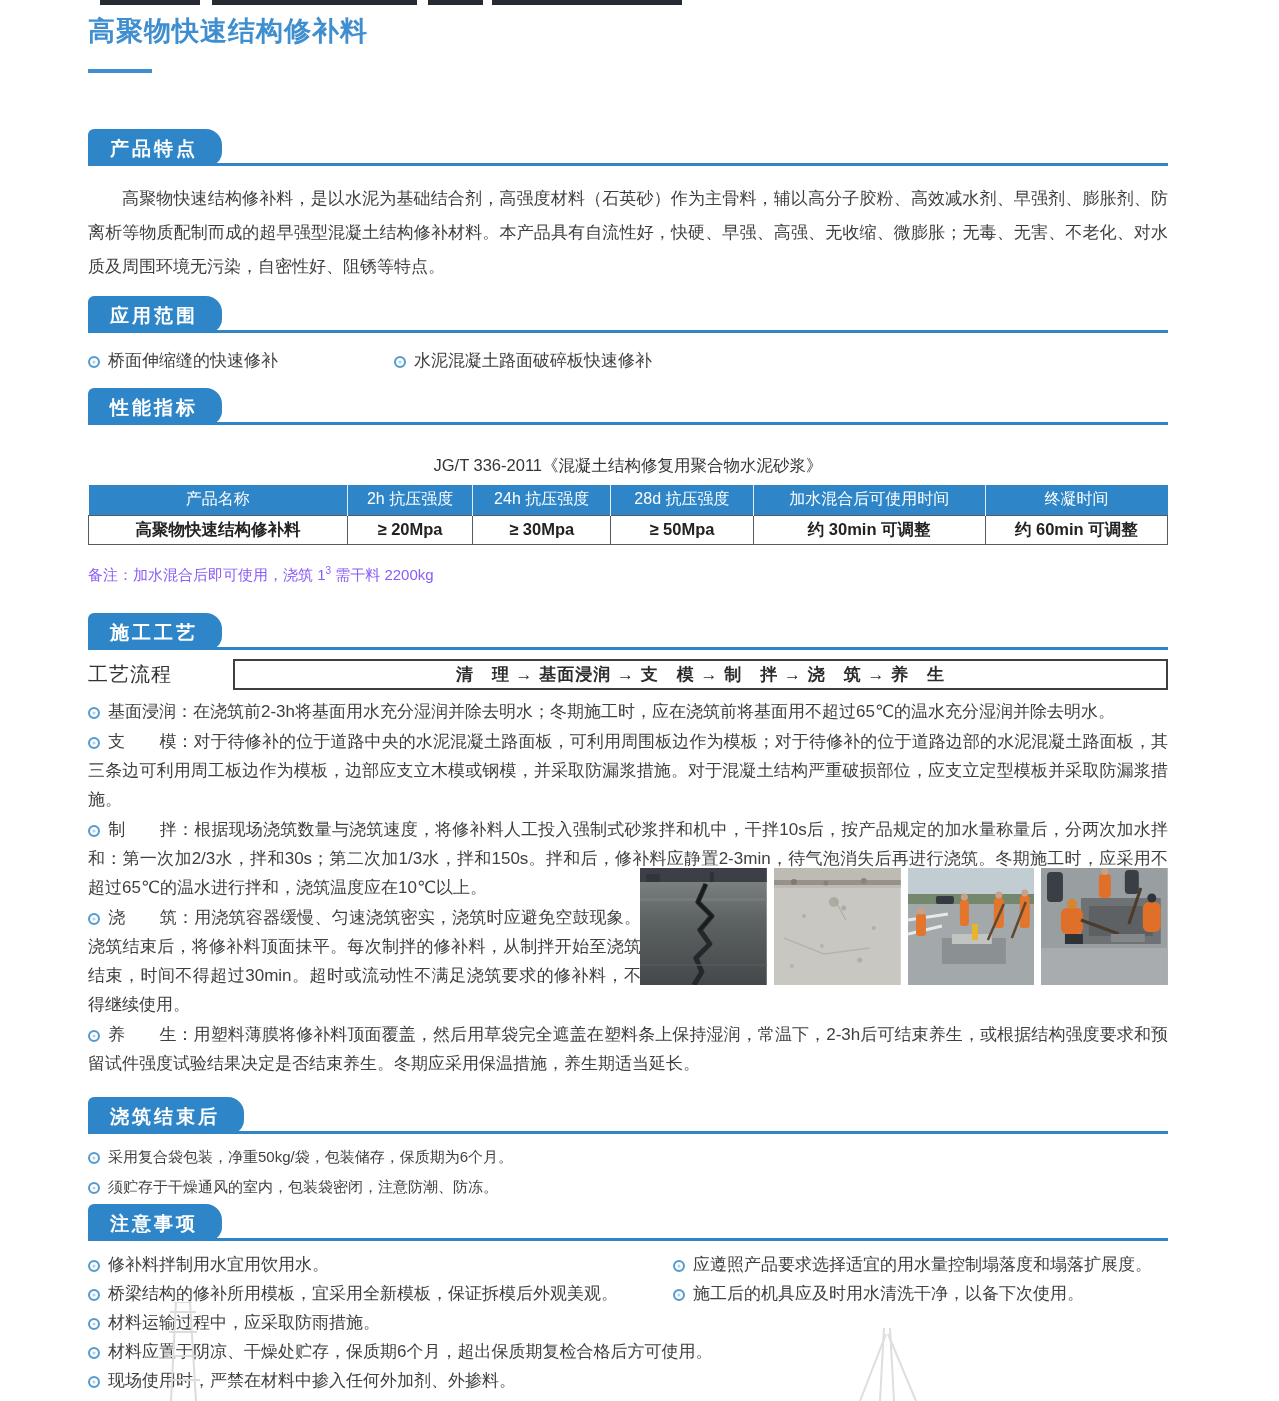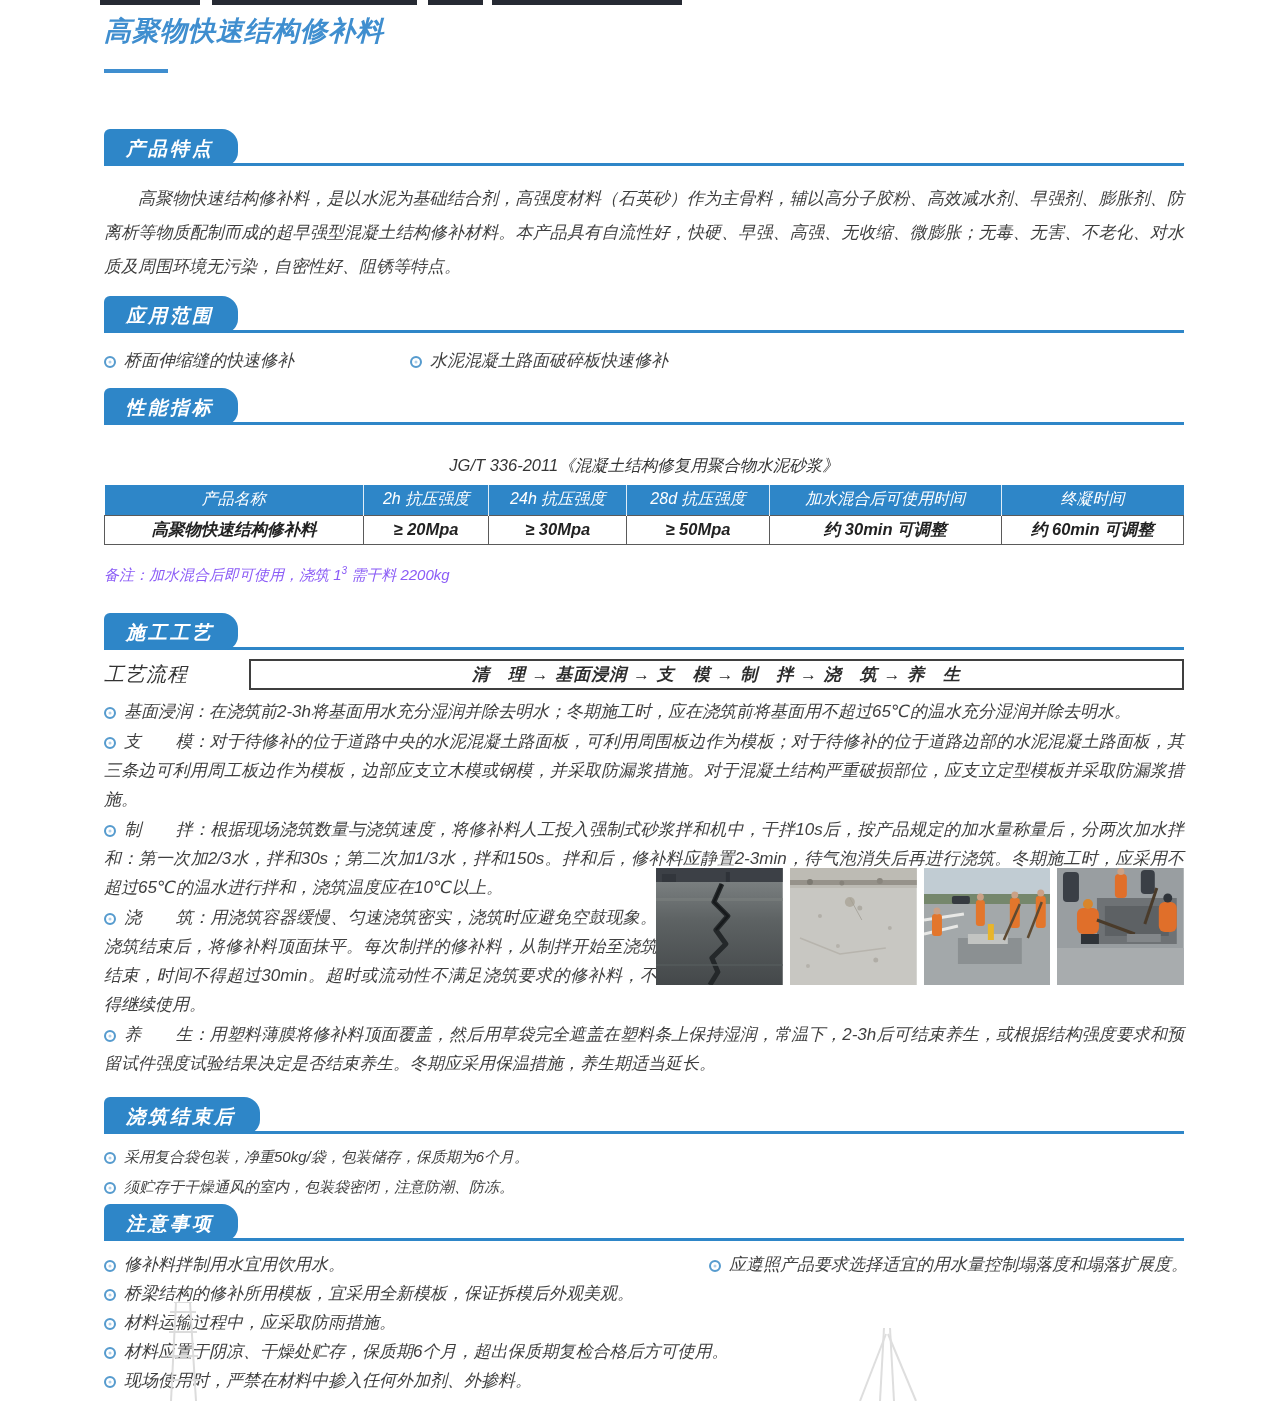--- a/index.html
+++ b/index.html
@@ -3,21 +3,21 @@
 <meta charset="utf-8">
 <style>
   :root { --blue:#2e86c8; --title-blue:#3f8ecf; --ink:#3f3f3f; }
   * { box-sizing:border-box; }
   html,body { margin:0; padding:0; }
   body {
     width:1279px; height:1401px; background:#ffffff; position:relative; overflow:hidden;
     font-family:"Liberation Sans","DejaVu Sans",sans-serif; color:var(--ink);
   }
   .frag { position:absolute; top:0; height:5px; background:#262a33; }
-  .content { position:absolute; left:104px; top:0; width:1080px;font-style:italic; }
+  .content { position:absolute; left:88px; top:0; width:1080px; }
 
   .doc-title { margin:14px 0 0 0; font-size:27px; font-weight:bold; color:var(--title-blue); letter-spacing:1px; line-height:34px; }
   .title-bar { margin-top:21px; width:64px; height:4px; background:var(--title-blue); }
 
   .sec-header { border-bottom:3px solid var(--blue); height:37px; }
   .tab {
     display:inline-block; background:var(--blue); color:#fff; font-weight:bold;
     font-size:19px; letter-spacing:3px; height:37px; line-height:39px;
     padding:0 24px 0 22px; border-radius:6px 16px 14px 0;
   }
@@ -58,21 +58,21 @@
     box-shadow:inset 0 0 0 2.5px #fff; background:#aecfe8; vertical-align:-2px; margin-right:8px;
   }
 
   .photo-strip { position:absolute; left:552px; top:868px; width:528px; height:117px; display:flex; gap:7px; }
   .photo { flex:1; overflow:hidden; }
   .photo svg { display:block; width:100%; height:100%; }
 
   .pack-list { margin-top:8px; }
   .pack-item { height:30px; line-height:30px; font-size:15px; }
 
-  .notes-row { margin-top:10px; display:flex;gap:20px; }
+  .notes-row { margin-top:10px; display:flex; }
   .notes-col-left { width:585px; }
   .notes-col-right { flex:1; }
   .note-item { height:28px; line-height:28px; margin-bottom:1px; font-size:17px; white-space:nowrap; }
 
   .wm { position:absolute; pointer-events:none; }
   .wm svg { display:block; }
 
   .mt-features { margin-top:56px; }
   .mt-apply { margin-top:12px; }
   .mt-perf { margin-top:15px; }
@@ -184,20 +184,21 @@
       <div class="notes-row">
         <div class="notes-col-left">
           <div class="note-item"><span class="ring"></span><span>修补料拌制用水宜用饮用水。</span></div>
           <div class="note-item"><span class="ring"></span><span>桥梁结构的修补所用模板，宜采用全新模板，保证拆模后外观美观。</span></div>
           <div class="note-item"><span class="ring"></span><span>材料运输过程中，应采取防雨措施。</span></div>
           <div class="note-item"><span class="ring"></span><span>材料应置于阴凉、干燥处贮存，保质期6个月，超出保质期复检合格后方可使用。</span></div>
           <div class="note-item"><span class="ring"></span><span>现场使用时，严禁在材料中掺入任何外加剂、外掺料。</span></div>
         </div>
         <div class="notes-col-right">
           <div class="note-item"><span class="ring"></span><span>应遵照产品要求选择适宜的用水量控制塌落度和塌落扩展度。</span></div>
+          <div class="note-item"><span class="ring"></span><span>施工后的机具应及时用水清洗干净，以备下次使用。</span></div>
         </div>
       </div>
     </section>
 
     <div class="photo-strip">
       <div class="photo">
         <svg viewBox="0 0 127 117" preserveAspectRatio="none">
           <defs>
             <linearGradient id="g1" x1="0" y1="0" x2="0" y2="1">
               <stop offset="0" stop-color="#84898a"></stop>

